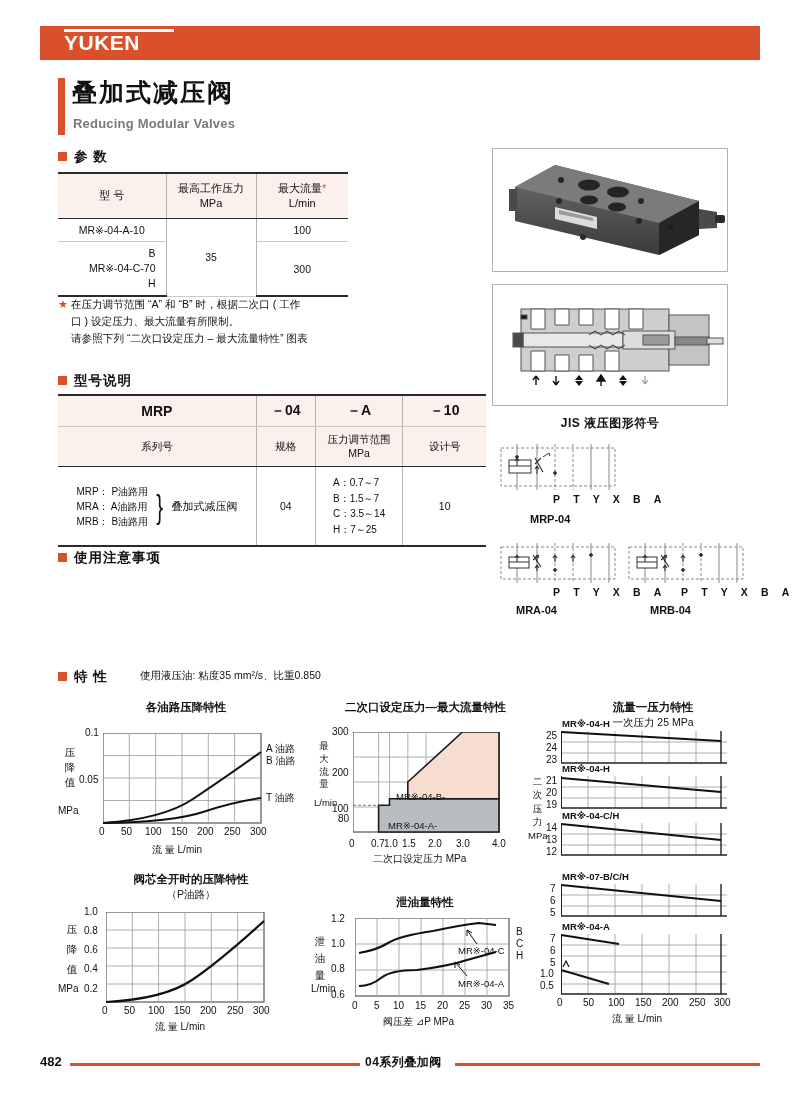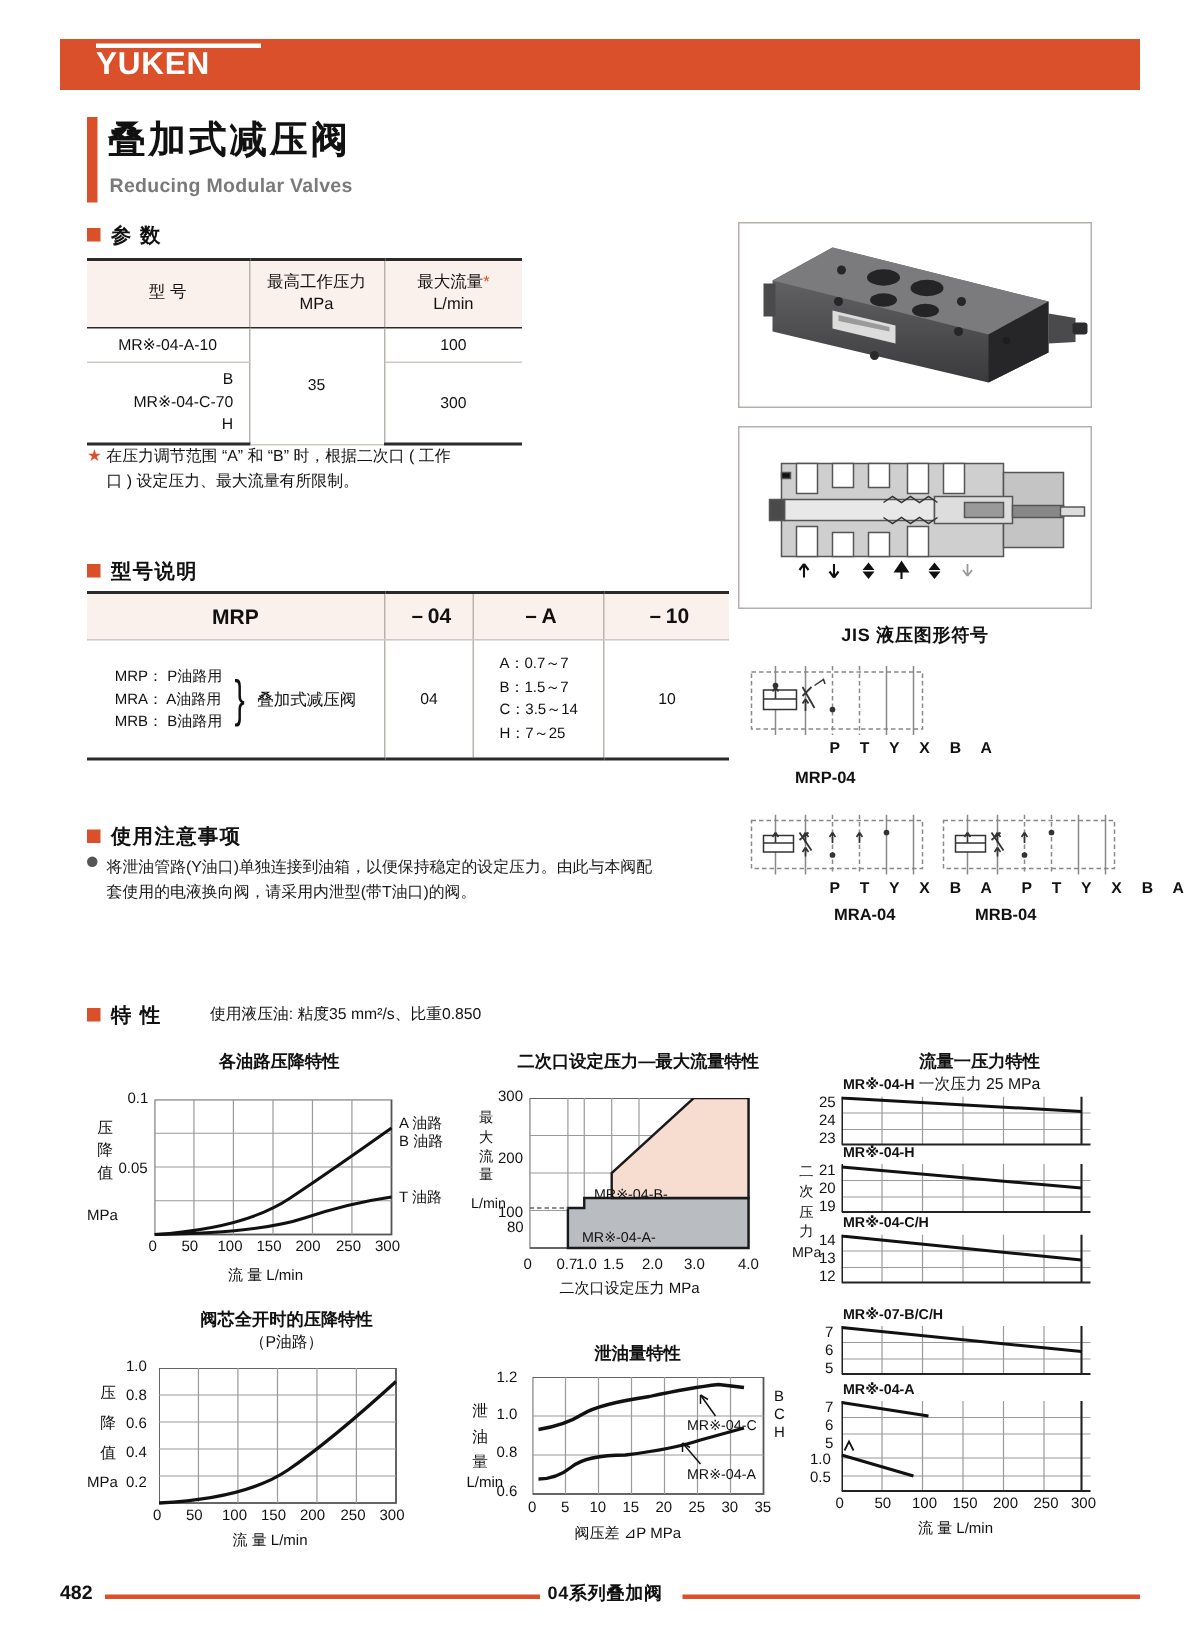--- a/index.html
+++ b/index.html
@@ -140,33 +140,43 @@
       </td>
       <td class="edgeR">300</td>
     </tr>
   </tbody>
 </table>
 
 <div class="note">
   <span class="bullet">★</span>
   <span>在压力调节范围 “A” 和 “B” 时，根据二次口 ( 工作</span>
   <span class="note-ind">口 ) 设定压力、最大流量有所限制。</span>
+  <span class="note-ind">请参照下列 “二次口设定压力 – 最大流量特性” 图表</span>
 </div>
 
 <div class="sec" style="left:58px; top:372px;">
   <span class="sq"></span><span>型号说明</span>
 </div>
 
 <table class="t2">
   <tbody>
       <tr class="r1">
     <td class="edgeL" style="width:208px;">MRP</td>
     <td style="width:62px;">－04</td>
     <td style="width:92px;">－A</td>
     <td class="edgeR" style="width:88px;">－10</td>
+  </tr>
+  <tr class="r2">
+    <td class="edgeL">系列号</td>
+    <td>规格</td>
+    <td>
+      <span>压力调节范围</span><br>
+      <span>MPa</span>
+    </td>
+    <td class="edgeR">设计号</td>
   </tr>
   <tr class="r3">
     <td class="edgeL">
       <div class="mcell">
         <div class="mlist">
           <div>MRP： P油路用</div>
           <div>MRA： A油路用</div>
           <div>MRB： B油路用</div>
         </div>
         <div class="brace">}</div>
@@ -184,25 +194,20 @@
     </td>
     <td class="edgeR">10</td>
   </tr>
 </tbody>
   </table>
 
 <div class="sec" style="left:58px; top:549px;">
   <span class="sq"></span><span>使用注意事项</span>
 </div>
 <div class="uses">
-  <div class="li">
-    <span class="dot"></span>
-    <span>将泄油管路(Y油口)单独连接到油箱，以便保持稳定的设定压力。由此与本阀配</span><br>
-    <span>套使用的电液换向阀，请采用内泄型(带T油口)的阀。</span>
-  </div>
 </div>
 
 <div class="photo ph1">
   <svg width="234" height="122" viewBox="0 0 234 122">
     <defs>
       <linearGradient id="mg" x1="0" y1="0" x2="0" y2="1">
         <stop offset="0" stop-color="#6e6e70"></stop>
           <stop offset="1" stop-color="#3a3a3c"></stop>
       </linearGradient>
     </defs>
@@ -307,21 +312,21 @@
     <path d="M20,12 l0,7 M20,12 l-2,3 M20,12 l2,3" stroke-width="1.1"></path>
     <path d="M40,12 l0,7 M40,12 l-2,3 M40,12 l2,3" stroke-width="1.1"></path>
     <path d="M58,12 l0,7 M58,12 l-2,3 M58,12 l2,3" stroke-width="1.1"></path>
     <path d="M76,12 l0,7 M76,12 l-2,3 M76,12 l2,3" stroke-width="1.1"></path>
     <path d="M40,28 l0,-6 M40,22 l-2,3 M40,22 l2,3" stroke-width="1.1"></path>
     <circle cx="94" cy="12" r="1.4" fill="#333"></circle>
     <circle cx="58" cy="27" r="1.4" fill="#333"></circle>
   </g>
 </svg>
 <div class="port-lbl" style="left:512px; top:586px;">P T Y X B A</div>
-<div class="sym-lbl" style="left:556px; top:604px;text-align:center;">MRA-04</div>
+<div class="sym-lbl" style="left:516px; top:604px;text-align:center;">MRA-04</div>
 
 <svg style="position:absolute; left:625px; top:543px;" width="122" height="44" viewBox="0 0 122 44">
   <g stroke="#888" stroke-width="1" fill="none">
     <path d="M4,4 h114 v32 h-114 z" stroke-dasharray="3,2"></path>
     <line x1="20" y1="0" x2="20" y2="40"></line>
       <line x1="40" y1="0" x2="40" y2="40"></line>
     <line x1="58" y1="0" x2="58" y2="40" stroke-dasharray="3,2"></line>
     <line x1="76" y1="0" x2="76" y2="40" stroke-dasharray="3,2"></line>
     <line x1="94" y1="0" x2="94" y2="40"></line>
       <line x1="112" y1="0" x2="112" y2="40"></line>

